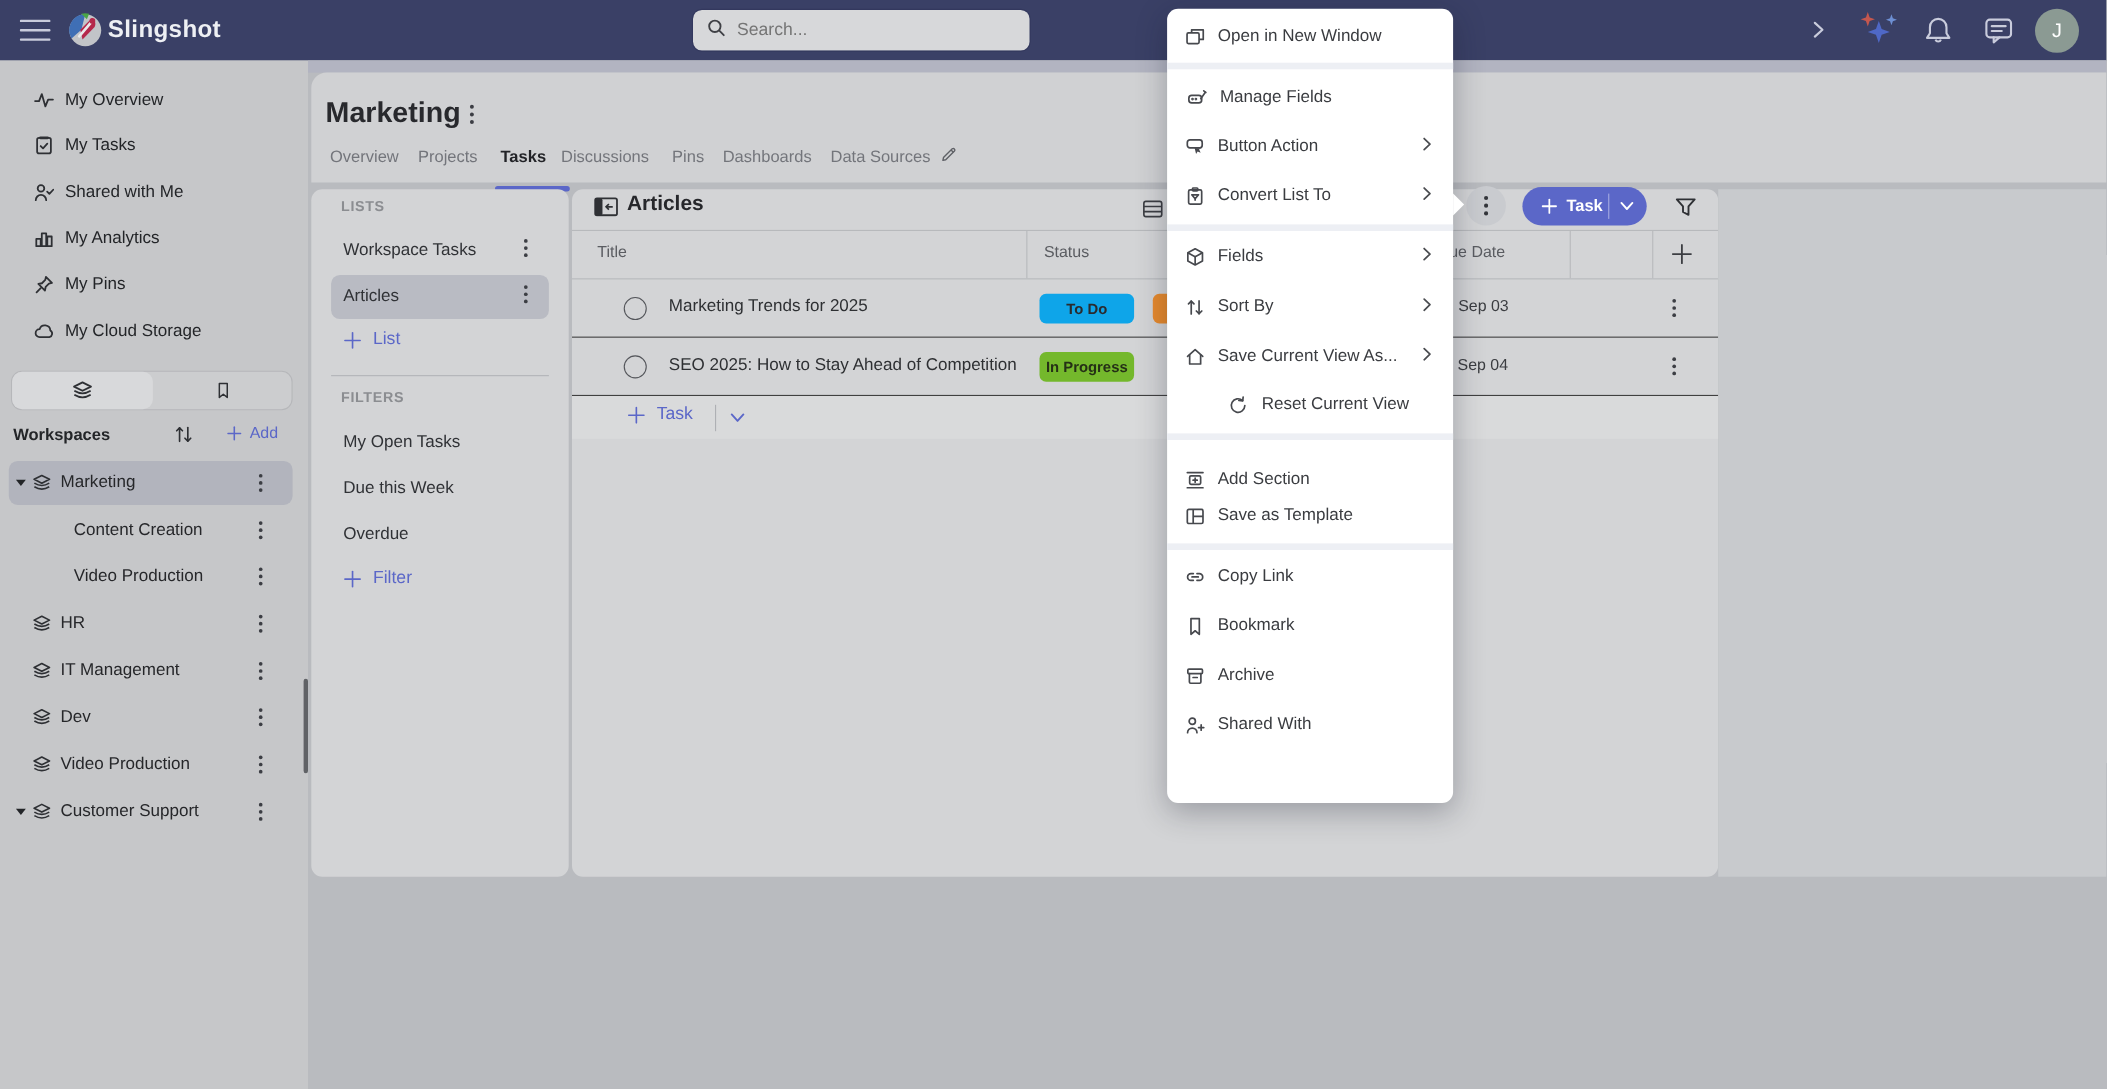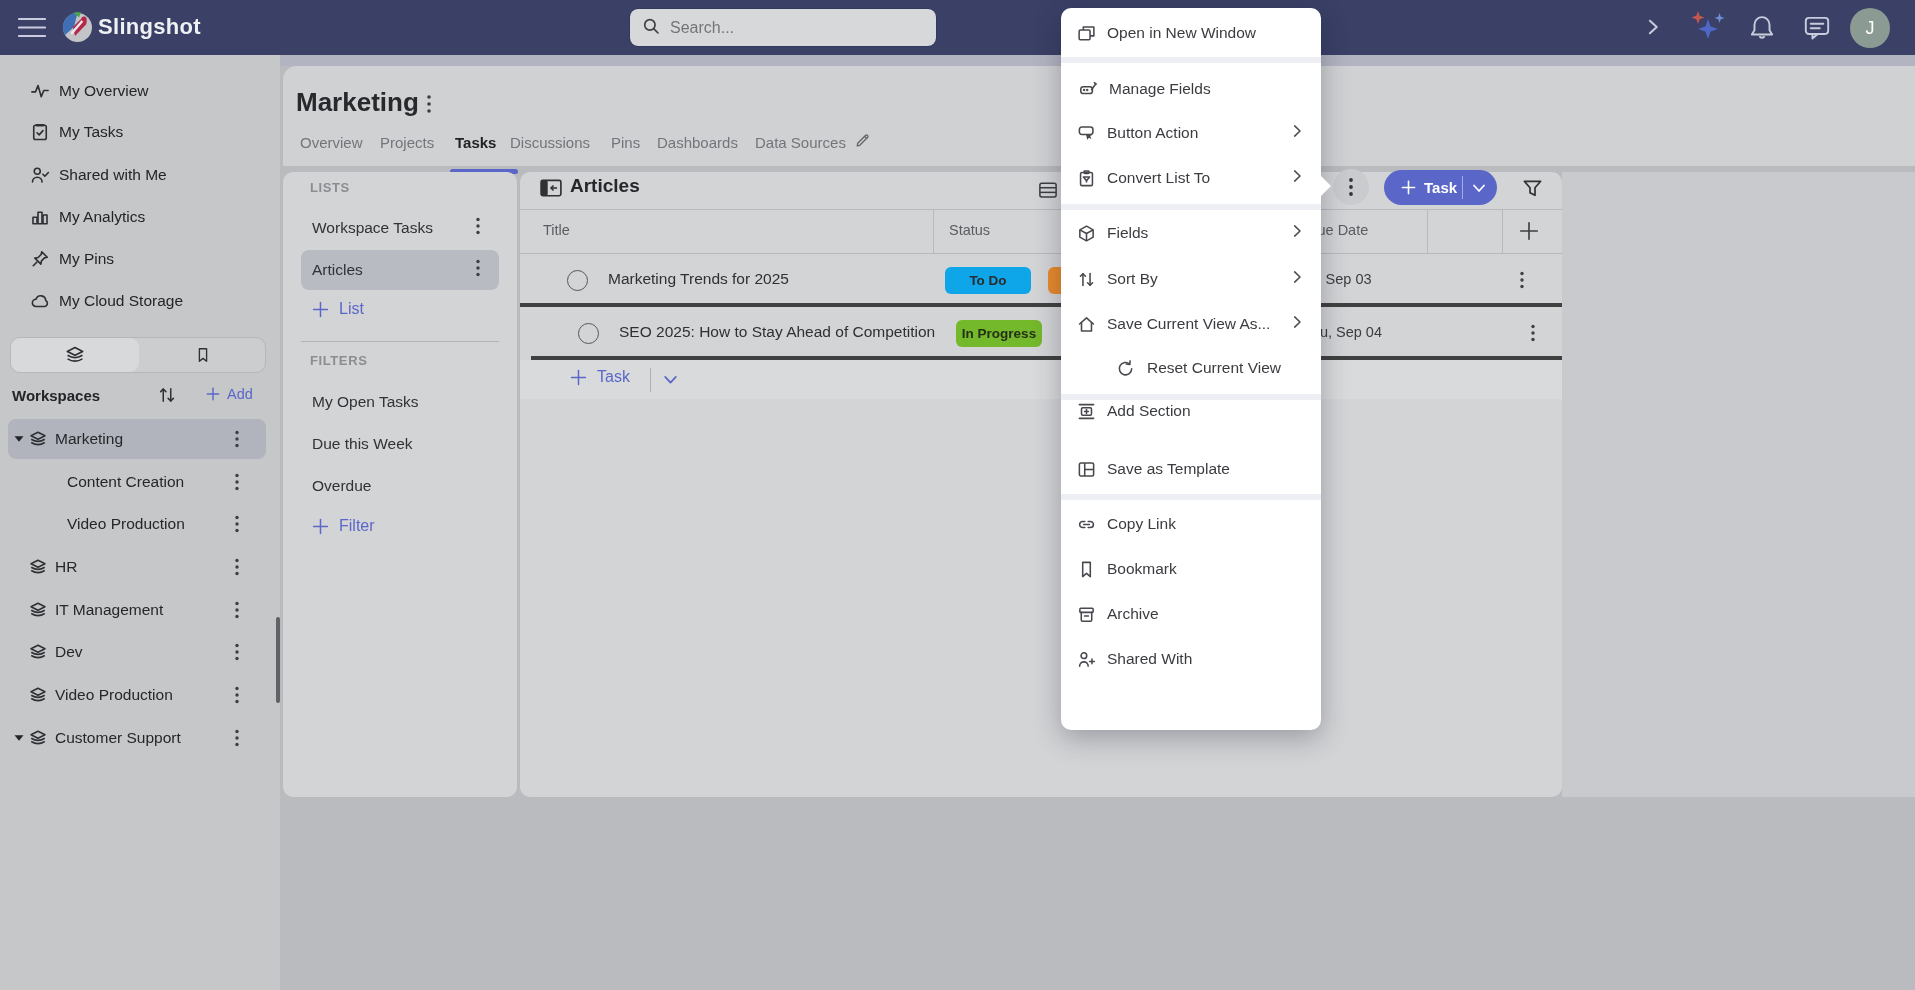--- a/index.html
+++ b/index.html
@@ -55,21 +55,21 @@
   .add-link { position:absolute; display:flex; align-items:center; gap:10px; font-size:16px; color:#5b67c8; }
   #lists-divider { position:absolute; left:18px; top:169px; width:198px; height:1px; background:#b2b4b8; }
 
   #table-card { position:absolute; left:240px; top:117px; width:1042px; height:625px; background:#d3d4d6; border-radius:10px; }
   #right-strip { position:absolute; left:1282px; top:117px; width:353px; height:625px; background:#c8cacd; }
   #tbl-title { position:absolute; left:50px; top:3px; font-size:19px; font-weight:bold; color:#26272b; }
   #col-header { position:absolute; left:0; top:37px; width:1042px; height:45px;
     border-top:1px solid #b7b9bc; border-bottom:1px solid #b7b9bc; }
   .vline { position:absolute; top:0; width:1px; height:100%; background:#b7b9bc; }
   .col-lab { position:absolute; top:12px; font-size:14.5px; color:#5a5c61; }
-  .trow { position:absolute; left:0; width:1042px; height:53px; border-bottom:4px solid #404040; }
+  .trow { position:absolute; left:0; width:1042px; height:53px; border-bottom:1px solid #404040; }
   .radio { position:absolute; left:47px; top:16px; width:21px; height:21px; border:1.5px solid #54565b; border-radius:50%; }
   .row-title { position:absolute; left:88px; top:16px; font-size:15.5px; color:#2e3033; }
   .pill { position:absolute; left:425px; top:13px; width:86px; height:27px; border-radius:6px;
     display:flex; align-items:center; justify-content:center; font-size:13.5px; font-weight:bold; }
   .pill-todo { background:#0ea5e9; color:#2a2b2e; }
   .pill-prog { background:#74b82c; color:#253016; }
   .prio-sliver { position:absolute; left:528px; top:13px; width:13px; height:27px; border-radius:6px 0 0 6px; background:#e78a2d; }
   .due { position:absolute; top:17px; font-size:14.5px; color:#3b3d41; }
   .row-kebab { position:absolute; left:1000px; top:17px; }
   #task-btn { position:absolute; left:864px; top:-2px; width:113px; height:35px; border-radius:18px; background:#5b67c8;
@@ -497,21 +497,21 @@
         <span class="row-title">Marketing Trends for 2025</span>
         <span class="pill pill-todo">To Do</span>
         <span class="prio-sliver"></span>
         <span class="due" style="left:768px;">Wed, Sep 03</span>
         <span class="row-kebab"><svg width="4" height="18" viewBox="0 0 4 18">
               <circle cx="2" cy="2.5" r="1.7" fill="#3c3e44"></circle>
               <circle cx="2" cy="9" r="1.7" fill="#3c3e44"></circle>
               <circle cx="2" cy="15.5" r="1.7" fill="#3c3e44"></circle>
             </svg></span>
       </div>
-      <div class="trow" style="top:135px;margin-left:11px;">
+      <div class="trow" style="top:135px;">
         <span class="radio"></span>
         <span class="row-title">SEO 2025: How to Stay Ahead of Competition</span>
         <span class="pill pill-prog">In Progress</span>
         <span class="due" style="left:772px;">Thu, Sep 04</span>
         <span class="row-kebab"><svg width="4" height="18" viewBox="0 0 4 18">
               <circle cx="2" cy="2.5" r="1.7" fill="#3c3e44"></circle>
               <circle cx="2" cy="9" r="1.7" fill="#3c3e44"></circle>
               <circle cx="2" cy="15.5" r="1.7" fill="#3c3e44"></circle>
             </svg></span>
       </div>
@@ -633,21 +633,21 @@
       <span class="mi-ic">
           <svg width="19" height="19" viewBox="0 0 16 16" fill="none" stroke="currentColor" stroke-width="1.3" stroke-linecap="round" stroke-linejoin="round">
             <path d="M13.2 8.2 a5.2 5.2 0 1 1-1.7-3.9"></path>
             <polyline points="11.9,1.6 11.6,4.6 8.6,4.2"></polyline>
           </svg>
         </span>
       <span class="mi-label">Reset Current View</span>
     </div>
     <div class="msep" style="top:386px;"></div>
 
-    <div class="mi" style="top:381px;text-align:right;">
+    <div class="mi" style="top:406px;text-align:right;">
       <span class="mi-ic">
           <svg width="19" height="19" viewBox="0 0 16 16" fill="none" stroke="currentColor" stroke-width="1.3" stroke-linecap="round" stroke-linejoin="round">
             <line x1="2" y1="2.2" x2="14" y2="2.2"></line>
             <line x1="2" y1="13.8" x2="14" y2="13.8"></line>
             <rect x="3.8" y="4.8" width="8.4" height="6.4" rx="1"></rect>
             <line x1="8" y1="6.4" x2="8" y2="9.6"></line>
             <line x1="6.4" y1="8" x2="9.6" y2="8"></line>
           </svg>
         </span>
       <span class="mi-label">Add Section</span>

